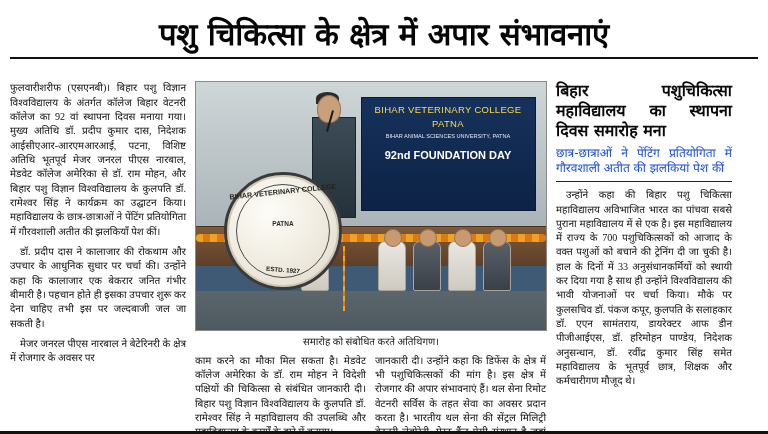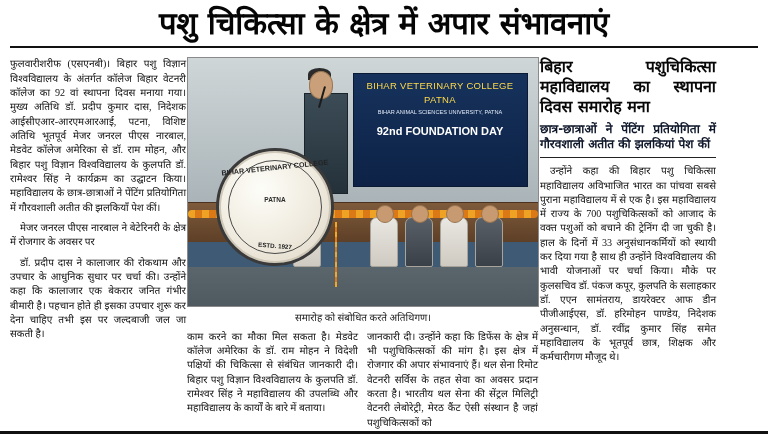--- a/index.html
+++ b/index.html
@@ -8,43 +8,43 @@
     background:#ffffff;
     font-family:"Liberation Serif", serif;
     color:#111;
     overflow:hidden;
     position:relative;
   }
   .page{
     position:relative;
     width:768px;height:434px;
     box-sizing:border-box;
-    padding:5px 10px 4px 10px;
+    padding:16px 10px 4px 10px;
   }
   
   .headline-wrap{
     position:relative;
     padding:2px 0 6px 0;
     border-bottom:2px solid #111;
   }
   .headline{
     font-family:"DejaVu Sans", sans-serif;
     font-weight:bold;
     font-size:31px;
     line-height:1.08;
     letter-spacing:-0.2px;
     text-align:center;
     color:#050505;
     white-space:nowrap;
   }
   
   .cols{
     display:flex;
-    gap:1px;
-    margin-top:9px;
+    gap:9px;
+    margin-top:22px;
     height:352px;
   }
   .col{
     width:176px;
     font-size:10.1px;
     line-height:1.42;
     text-align:justify;
     color:#111;
   }
   .col-left{width:176px;}
@@ -167,24 +167,24 @@
   .sub-head{
     font-family:"DejaVu Sans", sans-serif;
     font-weight:bold;
     font-size:16px;
     line-height:1.24;
     color:#080808;
     margin:0 0 5px 0;
   }
   .sub-head2{
     font-family:"DejaVu Sans", sans-serif;
-    font-weight:bold;
+    font-weight:normal;
     font-size:12px;
     line-height:1.26;
-    color:#0f172a;
+    color:#1d4ed8;
     margin:0 0 6px 0;
     border-bottom:1px solid #222;
     padding-bottom:5px;
   }
   
   .under-photo{
     display:flex;gap:9px;margin-top:4px;
   }
   .under-photo .ucol{width:171px;font-size:10.1px;line-height:1.42;text-align:justify;}
   .edge-line{
@@ -197,22 +197,22 @@
 <div class="page">
 
   <div class="headline-wrap">
     <div class="headline">पशु चिकित्सा के क्षेत्र में अपार संभावनाएं</div>
   </div>
 
   <div class="cols">
 
     <div class="col col-left">
       <p class="para">फुलवारीशरीफ (एसएनबी)। बिहार पशु विज्ञान विश्वविद्यालय के अंतर्गत कॉलेज बिहार वेटनरी कॉलेज का 92 वां स्थापना दिवस मनाया गया। मुख्य अतिथि डॉ. प्रदीप कुमार दास, निदेशक आईसीएआर-आरएमआरआई, पटना, विशिष्ट अतिथि भूतपूर्व मेजर जनरल पीएस नारबाल, मेडवेट कॉलेज अमेरिका से डॉ. राम मोहन, और बिहार पशु विज्ञान विश्वविद्यालय के कुलपति डॉ. रामेश्वर सिंह ने कार्यक्रम का उद्घाटन किया। महाविद्यालय के छात्र-छात्राओं ने पेंटिंग प्रतियोगिता में गौरवशाली अतीत की झलकियाँ पेश कीं।</p>
+      <p class="para indent">डॉ. प्रदीप दास ने कालाजार की रोकथाम और उपचार के आधुनिक सुधार पर चर्चा की। उन्होंने कहा कि कालाजार एक बेकरार जनित गंभीर बीमारी है। पहचान होते ही इसका उपचार शुरू कर देना चाहिए तभी इस पर जल्दबाजी जल जा सकती है।</p>
       <p class="para indent">मेजर जनरल पीएस नारबाल ने बेटेरिनरी के क्षेत्र में रोजगार के अवसर पर</p>
-      <p class="para indent">डॉ. प्रदीप दास ने कालाजार की रोकथाम और उपचार के आधुनिक सुधार पर चर्चा की। उन्होंने कहा कि कालाजार एक बेकरार जनित गंभीर बीमारी है। पहचान होते ही इसका उपचार शुरू कर देना चाहिए तभी इस पर जल्दबाजी जल जा सकती है।</p>
     </div>
 
     <div class="col col-mid">
 
       <div class="photo">
         <div class="wall"></div>
         <div class="floor"></div>
 
         <div class="banner">
           <div class="b1">BIHAR VETERINARY COLLEGE PATNA</div>

